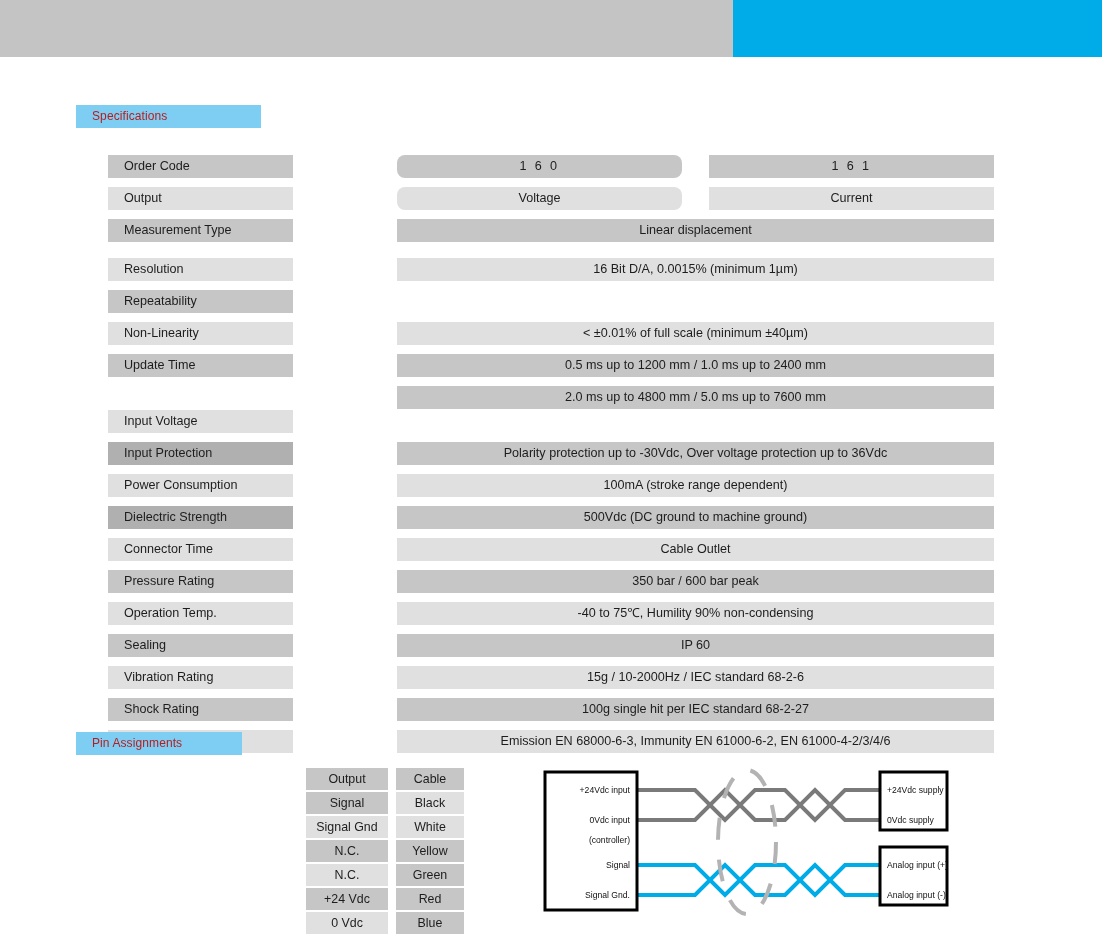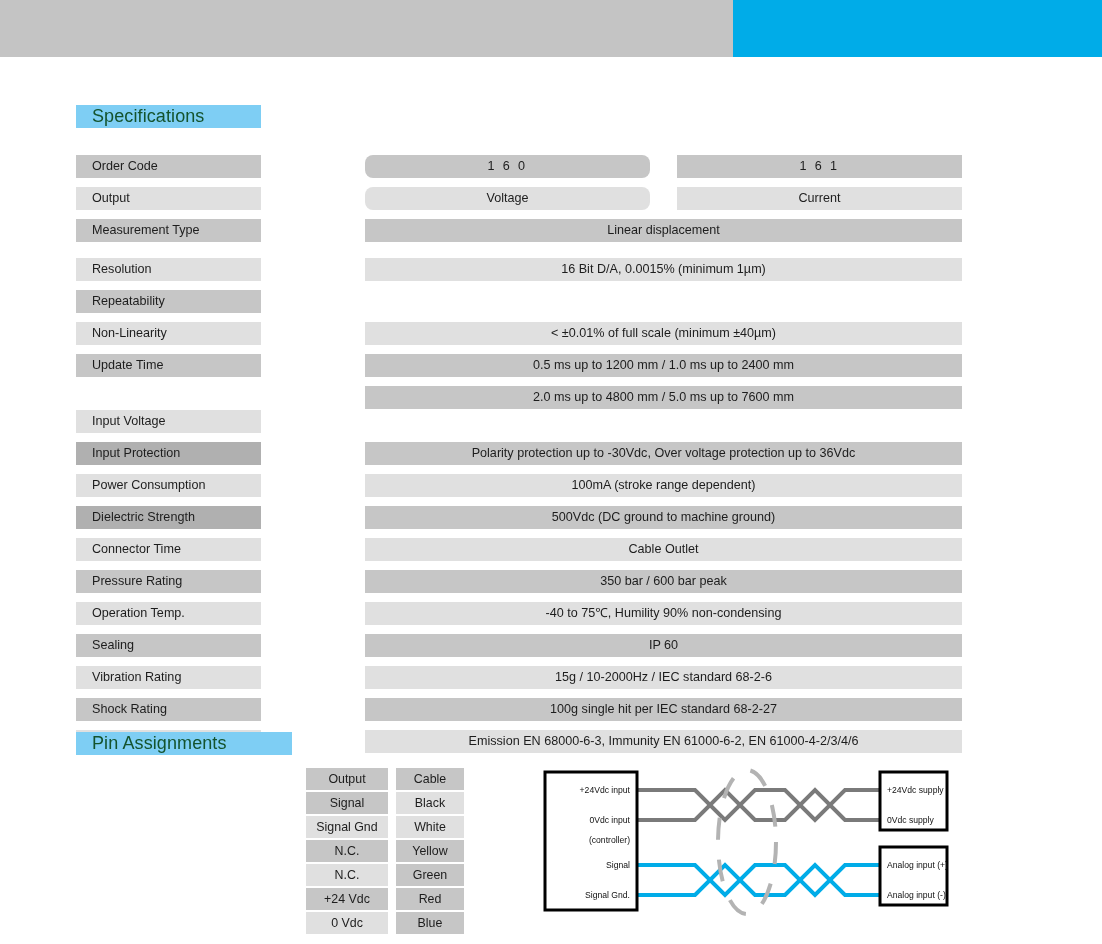--- a/index.html
+++ b/index.html
@@ -27,45 +27,46 @@
   #header-band .band-blue {
     flex: 1; height: 100%;
     background: #00ace8;
   }
 
   
   .section-heading {
     position: absolute;
     height: 23px;
     background: #7ecef4;
-    color: #14532d;
-    font-size: 18px;
+    color: #b91c1c;
+    font-size: 12px;
     line-height: 23px;
     padding-left: 16px;
     letter-spacing: 0.1px;
   }
   #specifications-heading { left: 76px; top: 105px; width: 185px; }
-  #pin-assignments-heading { left: 76px; top: 732px; width: 216px; }
+  #pin-assignments-heading { left: 76px; top: 732px; width: 166px; }
 
   
   .spec-block { position: absolute; left: 0; width: 1102px; }
   .spec-row {
     position: relative;
     height: 26px;
     margin-bottom: 6px;
   }
   .cell {
     position: absolute;
     height: 23px;
     top: 0;
     font-size: 12.6px;
     line-height: 23px;
     color: #1d1d1d;
     white-space: nowrap;
     overflow: hidden;
+    margin-left: 32px;
   }
   .cell-label {
     left: 76px;
     width: 185px;
     padding-left: 16px;
     text-align: left;
   }
   .cell-value-full  { left: 365px; width: 597px; text-align: center; }
   .cell-value-left  { left: 365px; width: 285px; text-align: center; border-radius: 8px; }
   .cell-value-right { left: 677px; width: 285px; text-align: center; }

